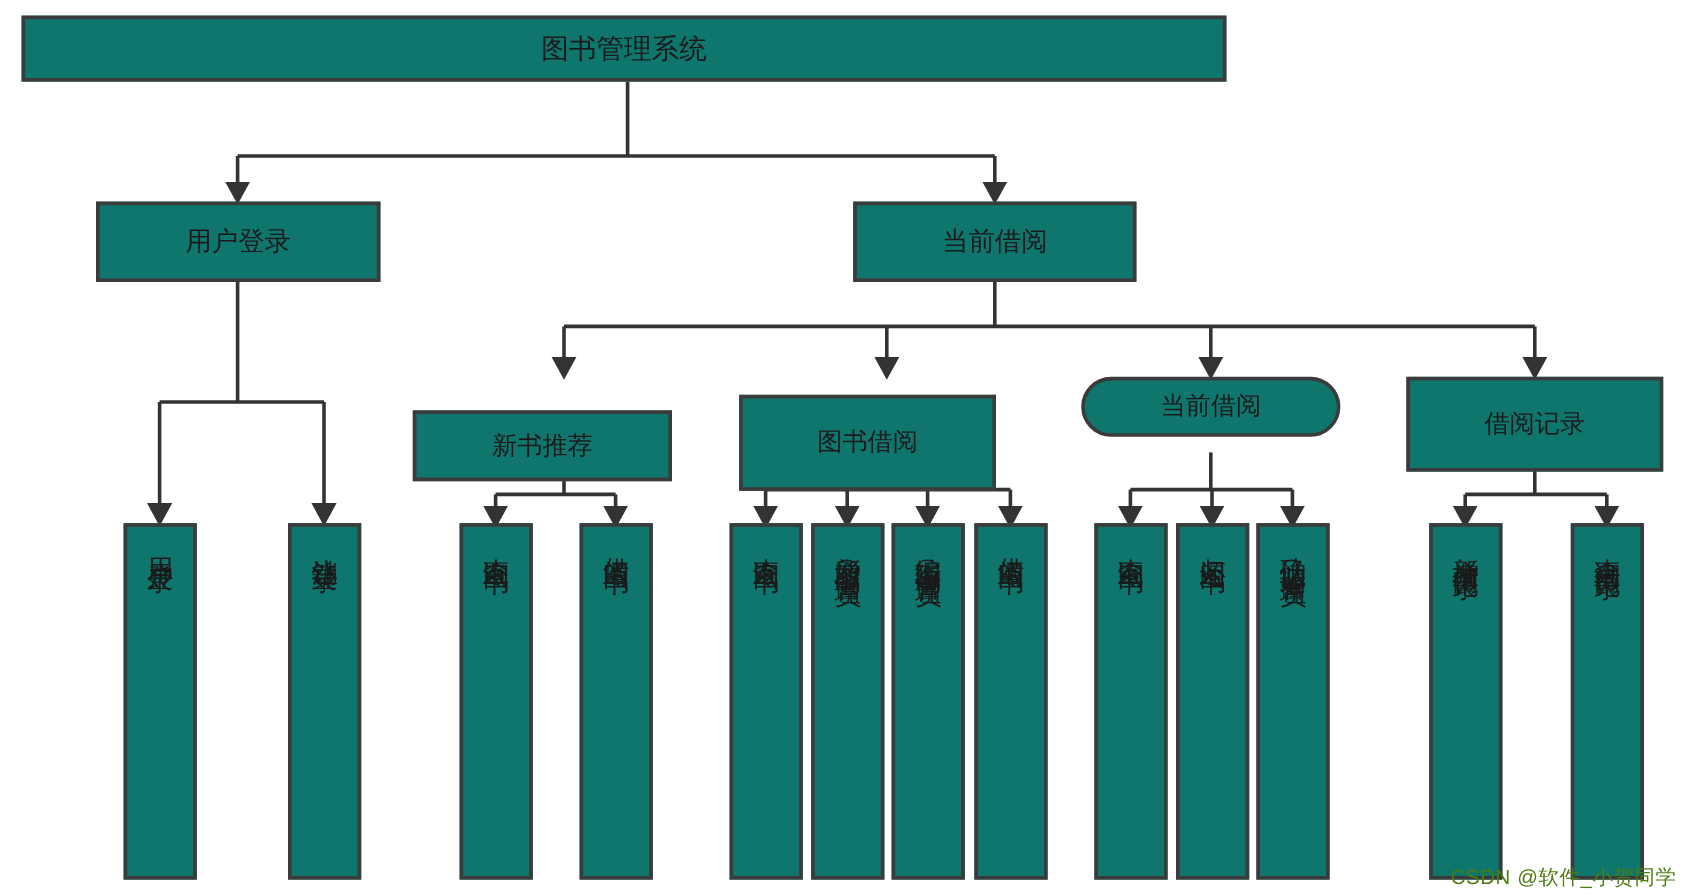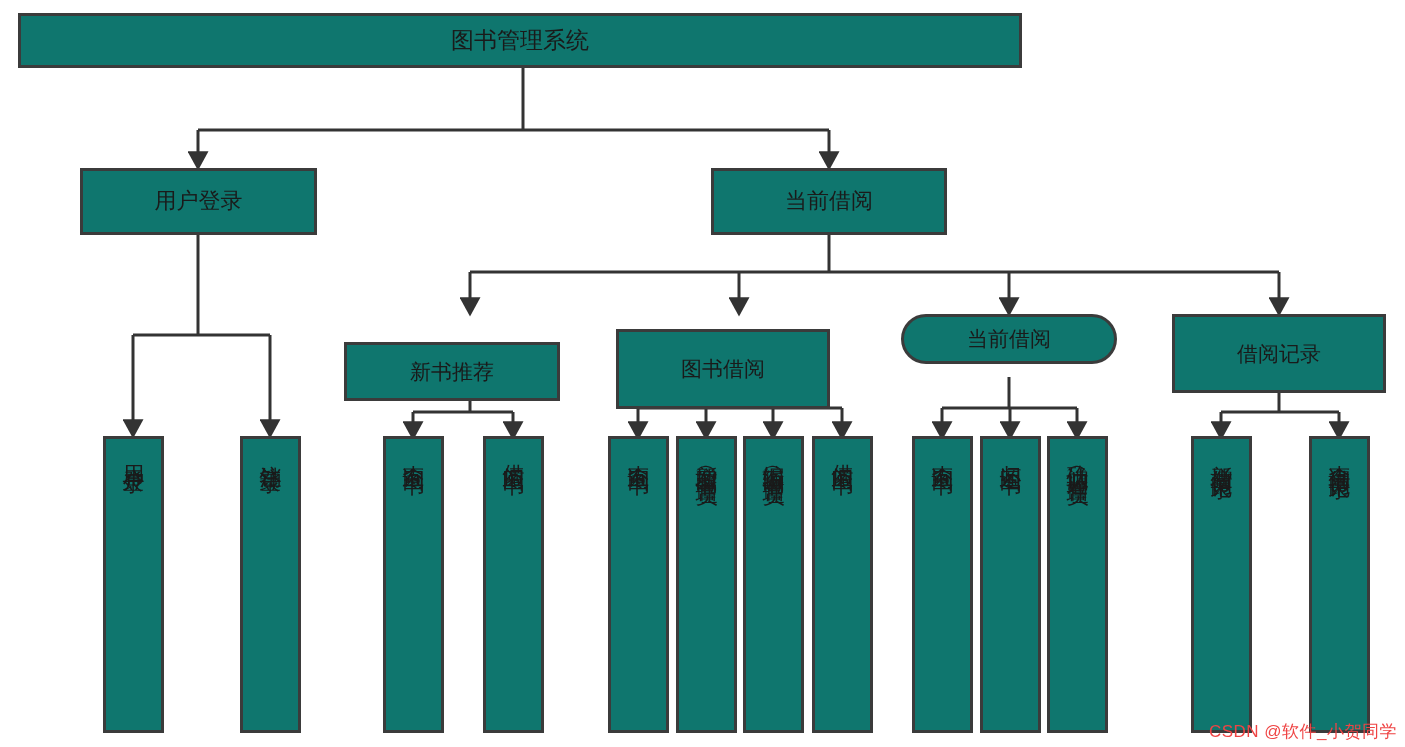--- a/index.html
+++ b/index.html
@@ -56,21 +56,21 @@
     font-size: 22px;
     letter-spacing: 3px;
     line-height: 1;
     white-space: nowrap;
   }
   .watermark {
     position: absolute;
     right: 8px;
     bottom: 4px;
     font-size: 17px;
-    color: #ef4444;
+    color: #4d7c0f;
     letter-spacing: 0.5px;
     white-space: nowrap;
   }
 </style>
 </head>
 <body>
 
 <div id="canvas">
 
   <svg class="wires" viewBox="0 0 1405 747" xmlns="http://www.w3.org/2000/svg">

